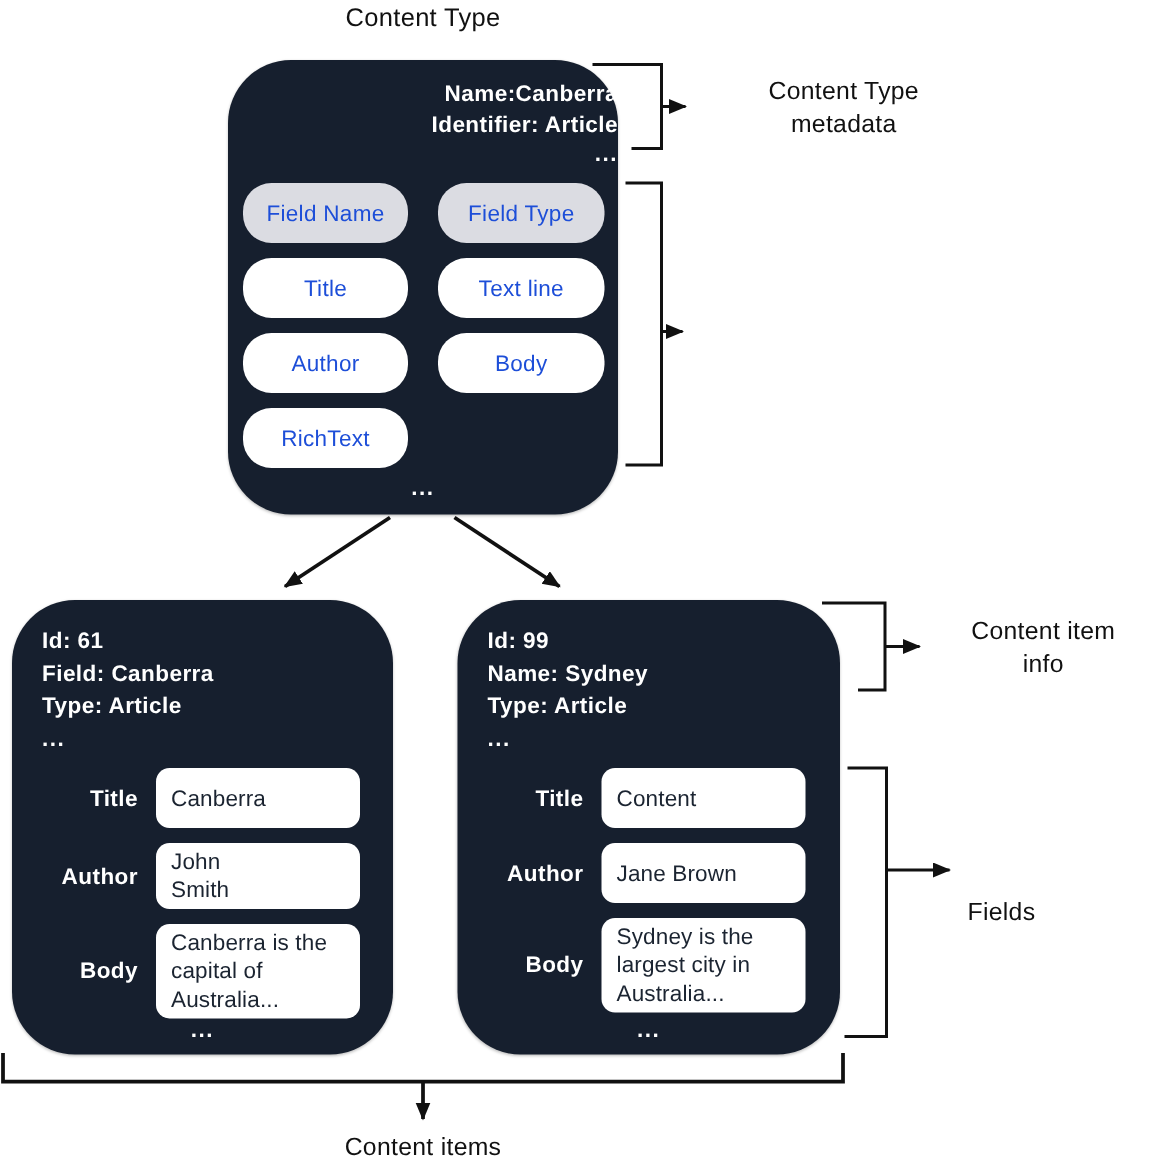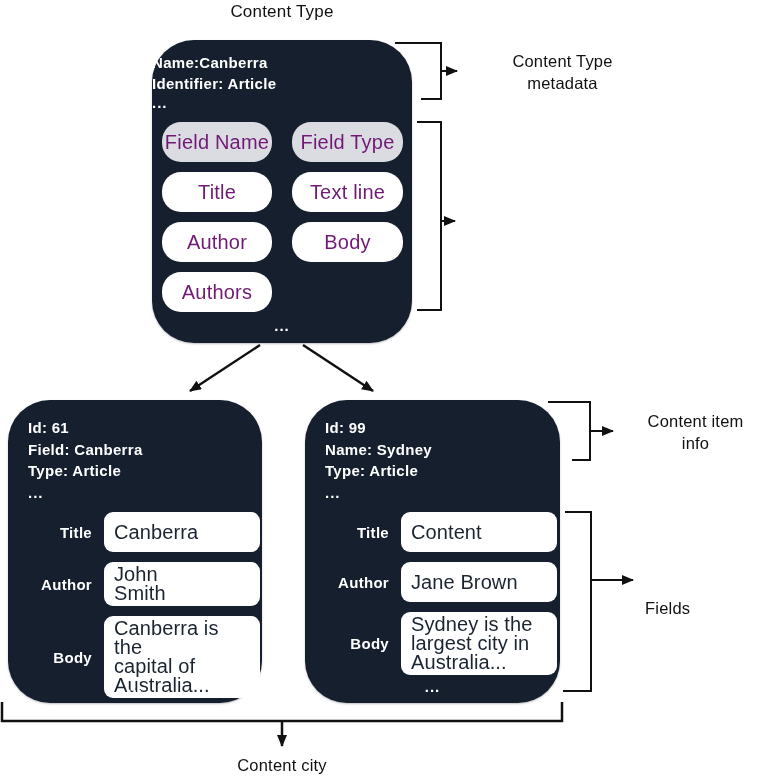--- a/index.html
+++ b/index.html
@@ -9,39 +9,39 @@
 
   .page-title{position:absolute;left:152px;top:2px;width:260px;text-align:center;
     font-size:17px;color:#111;letter-spacing:.2px;}
 
   
   .darkbox{position:absolute;background:#161f2e;border-radius:42px;box-shadow:0 1px 2px rgba(0,0,0,.25);}
   .ct-box{left:152px;top:40px;width:260px;height:303px;}
   .item-box-1{left:8px;top:400px;width:254px;height:303px;}
   .item-box-2{left:305px;top:400px;width:255px;height:303px;}
 
-  .ct-header{position:absolute;top:12px;left:0;right:0;text-align:left;color:#fff;
+  .ct-header{position:absolute;top:12px;left:0;right:0;text-align:right;color:#fff;
     font-size:15px;font-weight:700;line-height:21px;letter-spacing:.3px;}
   .dots{font-weight:700;color:#fff;letter-spacing:1px;font-size:15px;}
   .ct-header .dots{line-height:18px;}
   .ct-grid{position:absolute;top:82px;left:10px;display:grid;
     grid-template-columns:110px 111px;column-gap:20px;row-gap:10px;}
   .pill{height:40px;background:#ffffff;border-radius:19px;display:flex;align-items:center;
-    justify-content:center;font-size:20px;color:#701a75;letter-spacing:.2px;}
+    justify-content:center;font-size:15px;color:#1d4ed8;letter-spacing:.2px;}
   .pill-gray{background:#dbdce2;}
   .ct-footer{position:absolute;bottom:9px;left:0;right:0;text-align:center;}
 
   .item-header{position:absolute;top:17px;left:20px;color:#fff;font-size:15px;
     font-weight:700;line-height:21.5px;letter-spacing:.3px;}
   .item-fields{position:absolute;top:112px;left:0;right:0;}
   .frow{display:flex;align-items:center;margin-bottom:10px;}
   .flabel{width:84px;text-align:right;margin-right:12px;color:#fff;font-size:15px;
     font-weight:700;letter-spacing:.3px;flex:0 0 84px;}
-  .fvalue{width:156px;box-sizing:border-box;background:#fff;border-radius:9px;
-    min-height:40px;display:flex;align-items:center;padding:3px 10px;font-size:20px;
+  .fvalue{width:136px;box-sizing:border-box;background:#fff;border-radius:9px;
+    min-height:40px;display:flex;align-items:center;padding:3px 10px;font-size:15px;
     line-height:19px;color:#1b2431;white-space:pre-line;letter-spacing:.1px;}
   .item-footer{position:absolute;bottom:8px;left:0;right:0;text-align:center;}
 
   .annot{position:absolute;font-size:16.5px;line-height:22px;color:#111;
     text-align:center;white-space:pre-line;letter-spacing:.2px;}
   .annot-left{text-align:left;white-space:nowrap;}
 </style>
 </head>
 <body>
 
@@ -81,21 +81,21 @@
       <div>Identifier: Article</div>
       <div class="dots">...</div>
     </div>
     <div class="ct-grid">
       <div class="pill pill-gray">Field Name</div>
       <div class="pill pill-gray">Field Type</div>
       <div class="pill">Title</div>
       <div class="pill">Text line</div>
       <div class="pill">Author</div>
       <div class="pill">Body</div>
-      <div class="pill">Authors</div>
+      <div class="pill">RichText</div>
     </div>
     <div class="dots ct-footer">...</div>
   </div>
 
   <div class="darkbox item-box-1">
     <div class="item-header">
       <div>Id: 61</div>
       <div>Field: Canberra</div>
       <div>Type: Article</div>
       <div class="dots">...</div>
@@ -144,15 +144,15 @@
       </div>
     </div>
     <div class="dots item-footer">...</div>
   </div>
 
   <div class="annot" style="left:480px;top:50px;width:165px;">Content Type
 metadata</div>
   <div class="annot" style="left:613px;top:410px;width:165px;">Content item
 info</div>
   <div class="annot annot-left" style="left:645px;top:569px;margin-top:28px;">Fields</div>
-  <div class="annot" style="left:182px;top:754px;width:200px;">Content city</div>
+  <div class="annot" style="left:182px;top:754px;width:200px;">Content items</div>
 
 </div>
 
 </body></html>

